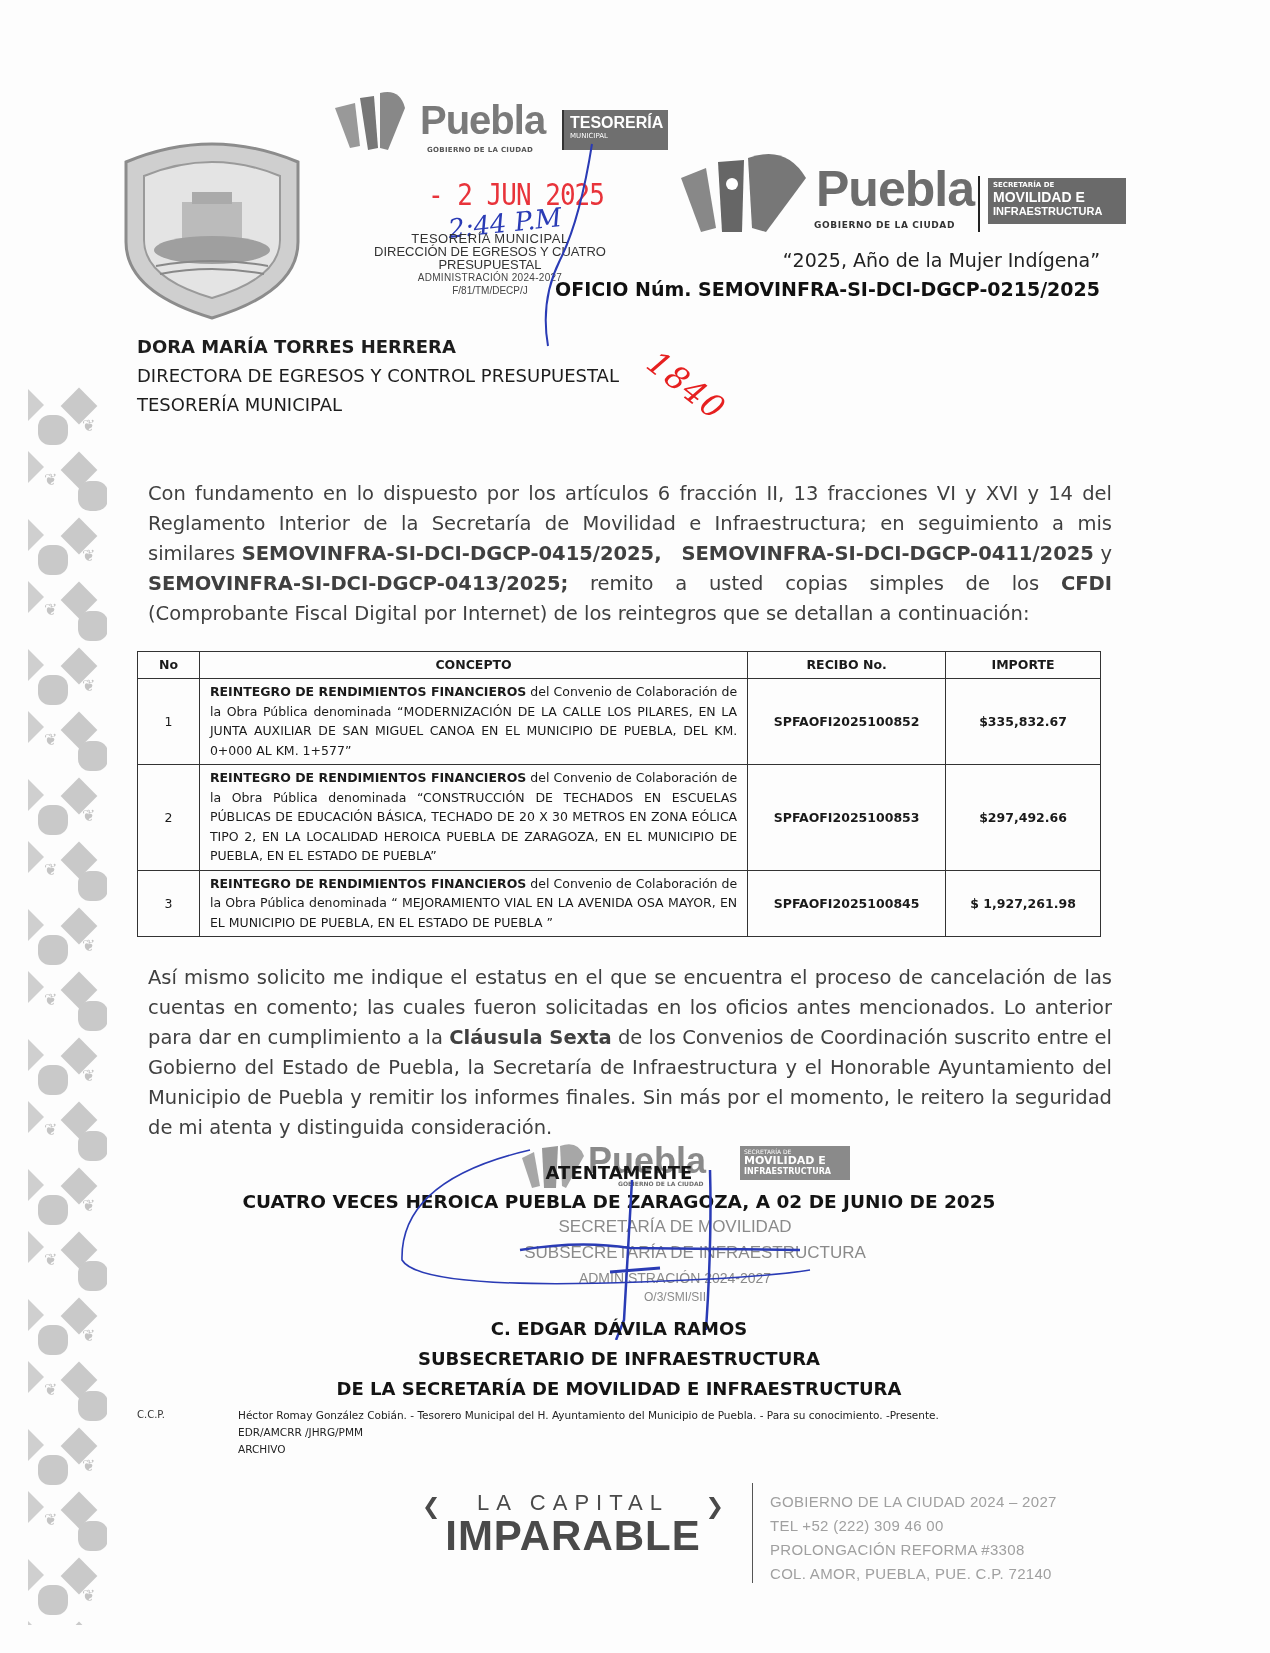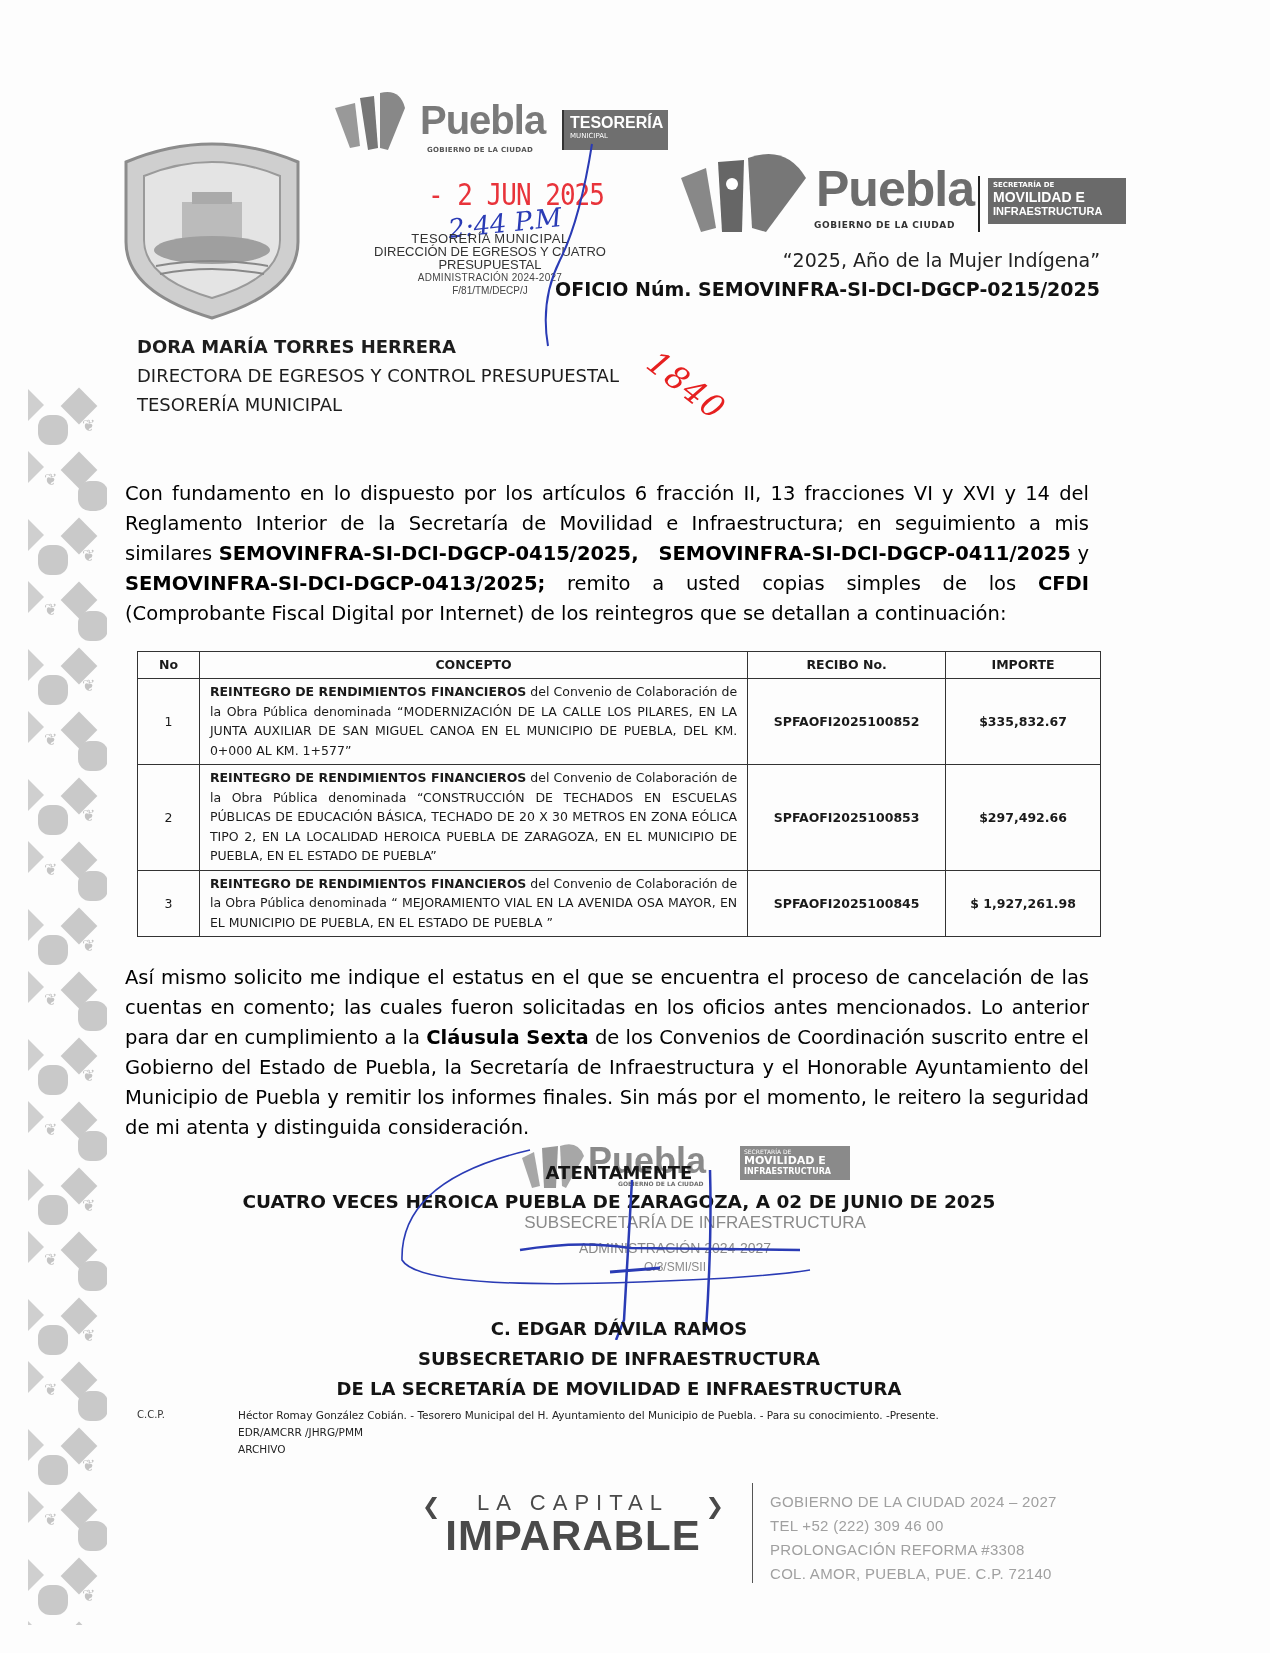--- a/index.html
+++ b/index.html
@@ -55,21 +55,21 @@
   .oficio-num { right: 170px; top: 278px; font-size: 19px; font-weight: bold; color: #111; }
 
   .red-num { left: 663px; top: 343px; color: #e62020; font-family: "DejaVu Serif", serif; font-style: italic; font-size: 32px; transform: rotate(38deg); transform-origin: left top; letter-spacing: 2px; }
 
   
   .addressee { left: 137px; top: 332px; font-size: 18px; line-height: 29px; color: #1d1d1d; }
   .addressee .name { font-weight: bold; }
   .addressee .present { letter-spacing: 6px; }
 
   
-  .para { left: 125px; width: 964px; font-size: 19.5px; line-height: 30px; text-align: justify; color: #000000; }
+  .para { left: 148px; width: 964px; font-size: 19.5px; line-height: 30px; text-align: justify; color: #404040; }
   .para b { font-weight: bold; }
   .p1 { top: 479px; }
   .p2 { top: 963px; }
 
   
   .tbl { position: absolute; left: 137px; top: 651px; width: 964px; border-collapse: collapse; font-size: 12.5px; color: #1a1a1a; }
   .tbl th, .tbl td { border: 1.5px solid #333; }
   .tbl th { font-size: 12.5px; font-weight: bold; height: 23px; text-align: center; }
   .tbl td { vertical-align: middle; }
   .tbl .c-no { width: 62px; text-align: center; }
@@ -312,20 +312,21 @@
   <span class="word">Puebla</span>
   <span class="gob">GOBIERNO DE LA CIUDAD</span>
   <div class="badge">
     <div class="s1">SECRETARÍA DE</div>
     <div class="s2">MOVILIDAD E</div>
     <div class="s3">INFRAESTRUCTURA</div>
   </div>
 </div>
 
 <div class="abs seal-lines">
+  <div class="s1" style="margin-top:4px">SECRETARÍA DE MOVILIDAD</div>
   <div class="s3" style="padding-left:40px">SUBSECRETARÍA DE INFRAESTRUCTURA</div>
   <div class="s4">ADMINISTRACIÓN 2024-2027</div>
   <div class="s5">O/3/SMI/SII</div>
 </div>
 
 <div class="abs sign-block atentamente">ATENTAMENTE</div>
 <div class="abs sign-block city-date">CUATRO VECES HEROICA PUEBLA DE ZARAGOZA, A 02 DE JUNIO DE 2025</div>
 
 <svg class="abs signature" viewBox="0 0 520 200">
   <path d="M150 10 Q20 40 22 120 Q40 150 260 142 Q380 138 430 130" stroke="#2a3bb5" stroke-width="1.6" fill="none"></path>

